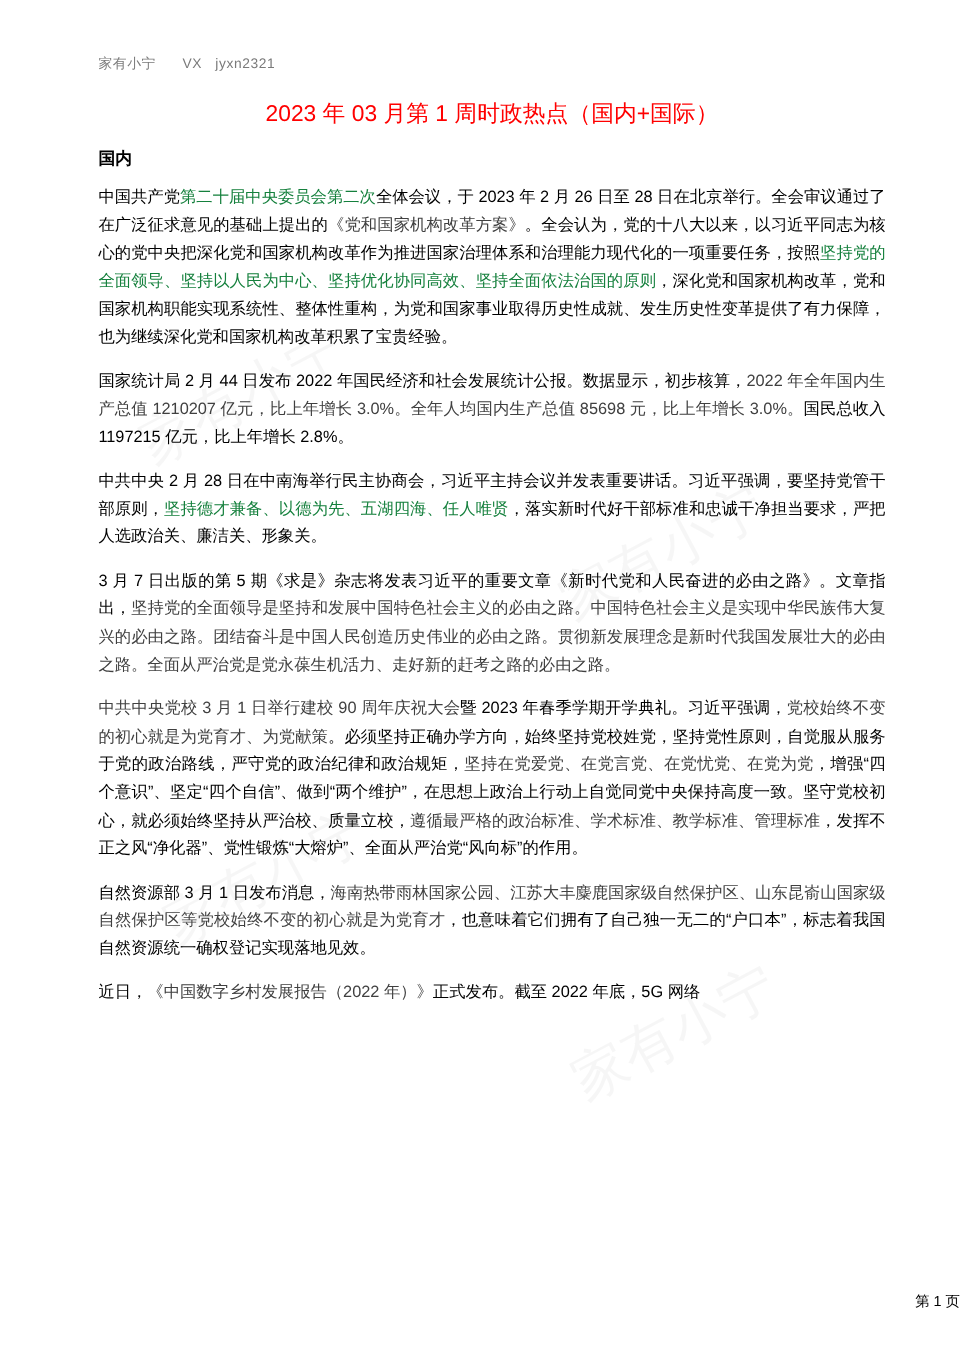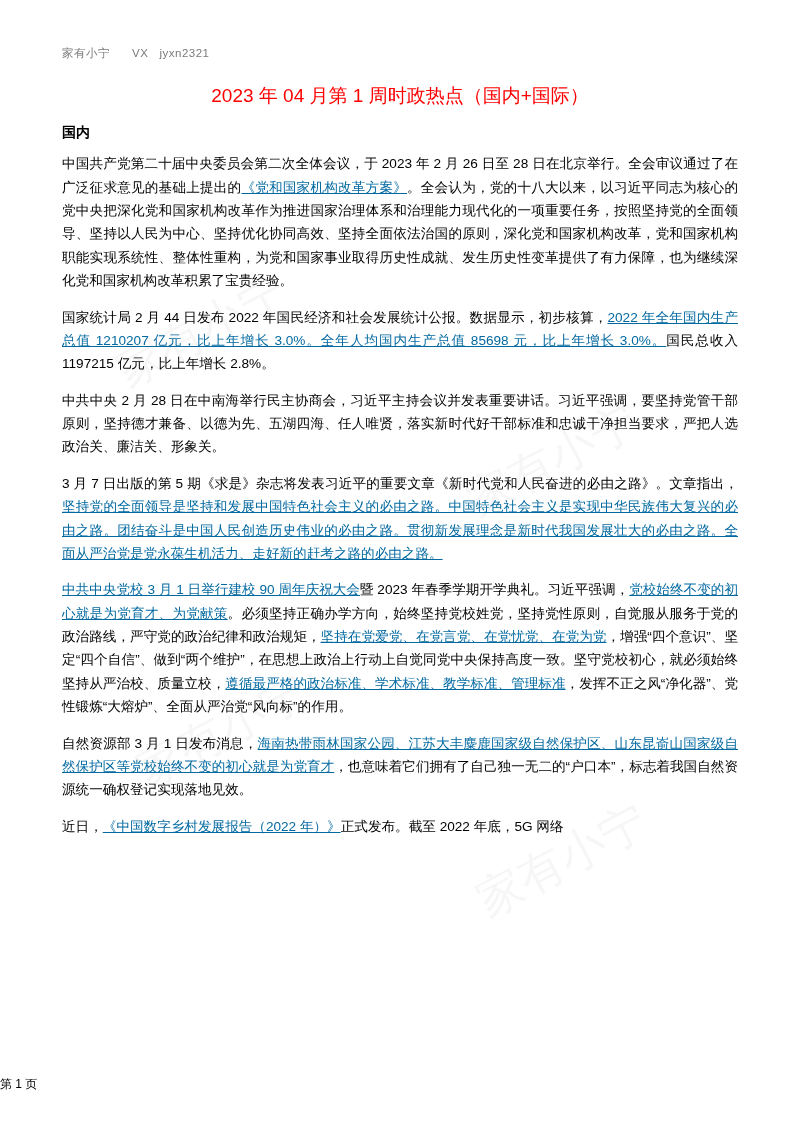--- a/index.html
+++ b/index.html
@@ -47,68 +47,68 @@
     margin: 12px 0 10px 0;
   }
   p.para {
     font-size: 13.6px;
     line-height: 1.72;
     margin: 0 0 13px 0;
     text-align: justify;
     text-justify: inter-ideograph;
     color: #000000;
   }
-  .r { color: #000000; }
-  .ru { color: #0369a1; text-decoration: underline; }
+  .r { color: #15803d; }
+  .ru { color: #404040; }
   .footer {
     position: absolute;
     bottom: 38px;
     left: 0;
     width: 800px;
-    text-align: left;
+    text-align: right;
     font-size: 12px;
     color: #000000;
   }
   .bg-watermark {
     position: absolute;
     left: 0; top: 0;
     width: 800px; height: 1131px;
     pointer-events: none;
     z-index: 0;
   }
   .bg-watermark span {
     position: absolute;
     font-size: 46px;
     color: rgba(0,0,0,0.035);
     transform: rotate(-28deg);
     white-space: nowrap;
     font-family: "Liberation Serif", "DejaVu Serif", serif;
   }
-  .content { position: relative; z-index: 2; }
+  .content { position: relative; z-index: 2; margin-left: 20px; }
 </style>
 </head>
 <body>
 
 <div class="page">
 
   <div class="bg-watermark">
     <span style="left:110px; top:300px;">家有小宁</span>
     <span style="left:460px; top:430px;">家有小宁</span>
     <span style="left:130px; top:700px;">家有小宁</span>
     <span style="left:470px; top:830px;">家有小宁</span>
   </div>
 
   <div class="content">
 
     <div class="watermark-bar">
       <span>家有小宁</span><span class="wm-sep"></span><span>VX</span>&nbsp;&nbsp;&nbsp;<span>jyxn2321</span>
     </div>
 
     <div class="title-block">
-      <span class="title-line">2023 年 04 月第 1 周时政热点（国内+国际）</span>
+      <span class="title-line">2023 年 03 月第 1 周时政热点（国内+国际）</span>
     </div>
 
     <div class="section-heading">国内</div>
 
     <div id="body-paragraphs">
         <p class="para"><span>中国共产党</span><span class="r">第二十届中央委员会第二次</span><span>全体会议，于 2023 年 2 月 26 日至 28 日在北京举行。全会审议通过了在广泛征求意见的基础上提出的</span><span class="ru">《党和国家机构改革方案》</span><span>。全会认为，党的十八大以来，以习近平同志为核心的党中央把深化党和国家机构改革作为推进国家治理体系和治理能力现代化的一项重要任务，按照</span><span class="r">坚持党的全面领导、坚持以人民为中心、坚持优化协同高效、坚持全面依法治国的原则</span><span>，深化党和国家机构改革，党和国家机构职能实现系统性、整体性重构，为党和国家事业取得历史性成就、发生历史性变革提供了有力保障，也为继续深化党和国家机构改革积累了宝贵经验。</span></p>
         <p class="para"><span>国家统计局 2 月 44 日发布 2022 年国民经济和社会发展统计公报。数据显示，初步核算，</span><span class="ru">2022 年全年国内生产总值 1210207 亿元，比上年增长 3.0%。全年人均国内生产总值 85698 元，比上年增长 3.0%。</span><span>国民总收入 1197215 亿元，比上年增长 2.8%。</span></p>
         <p class="para"><span>中共中央 2 月 28 日在中南海举行民主协商会，习近平主持会议并发表重要讲话。习近平强调，要坚持党管干部原则，</span><span class="r">坚持德才兼备、以德为先、五湖四海、任人唯贤</span><span>，落实新时代好干部标准和忠诚干净担当要求，严把人选政治关、廉洁关、形象关。</span></p>
         <p class="para"><span>3 月 7 日出版的第 5 期《求是》杂志将发表习近平的重要文章《新时代党和人民奋进的必由之路》。文章指出，</span><span class="ru">坚持党的全面领导是坚持和发展中国特色社会主义的必由之路。中国特色社会主义是实现中华民族伟大复兴的必由之路。团结奋斗是中国人民创造历史伟业的必由之路。贯彻新发展理念是新时代我国发展壮大的必由之路。全面从严治党是党永葆生机活力、走好新的赶考之路的必由之路。</span></p>
         <p class="para"><span class="ru">中共中央党校 3 月 1 日举行建校 90 周年庆祝大会</span><span>暨 2023 年春季学期开学典礼。习近平强调，</span><span class="ru">党校始终不变的初心就是为党育才、为党献策</span><span>。必须坚持正确办学方向，始终坚持党校姓党，坚持党性原则，自觉服从服务于党的政治路线，严守党的政治纪律和政治规矩，</span><span class="ru">坚持在党爱党、在党言党、在党忧党、在党为党</span><span>，增强“四个意识”、坚定“四个自信”、做到“两个维护”，在思想上政治上行动上自觉同党中央保持高度一致。坚守党校初心，就必须始终坚持从严治校、质量立校，</span><span class="ru">遵循最严格的政治标准、学术标准、教学标准、管理标准</span><span>，发挥不正之风“净化器”、党性锻炼“大熔炉”、全面从严治党“风向标”的作用。</span></p>

